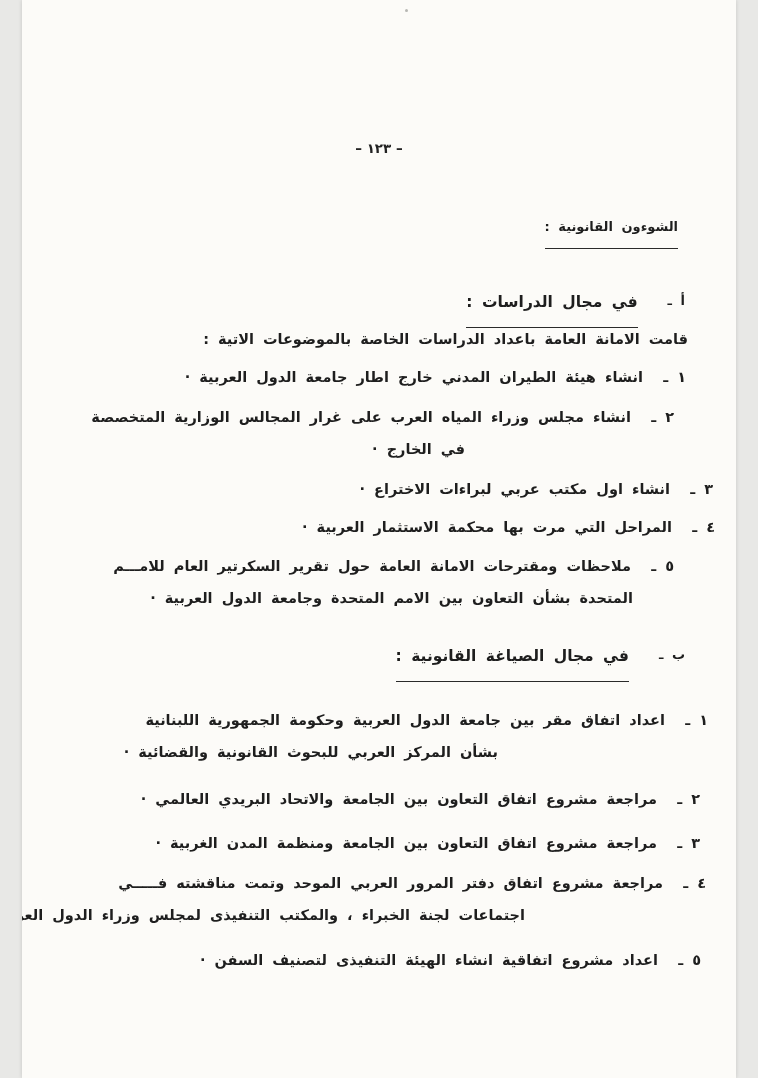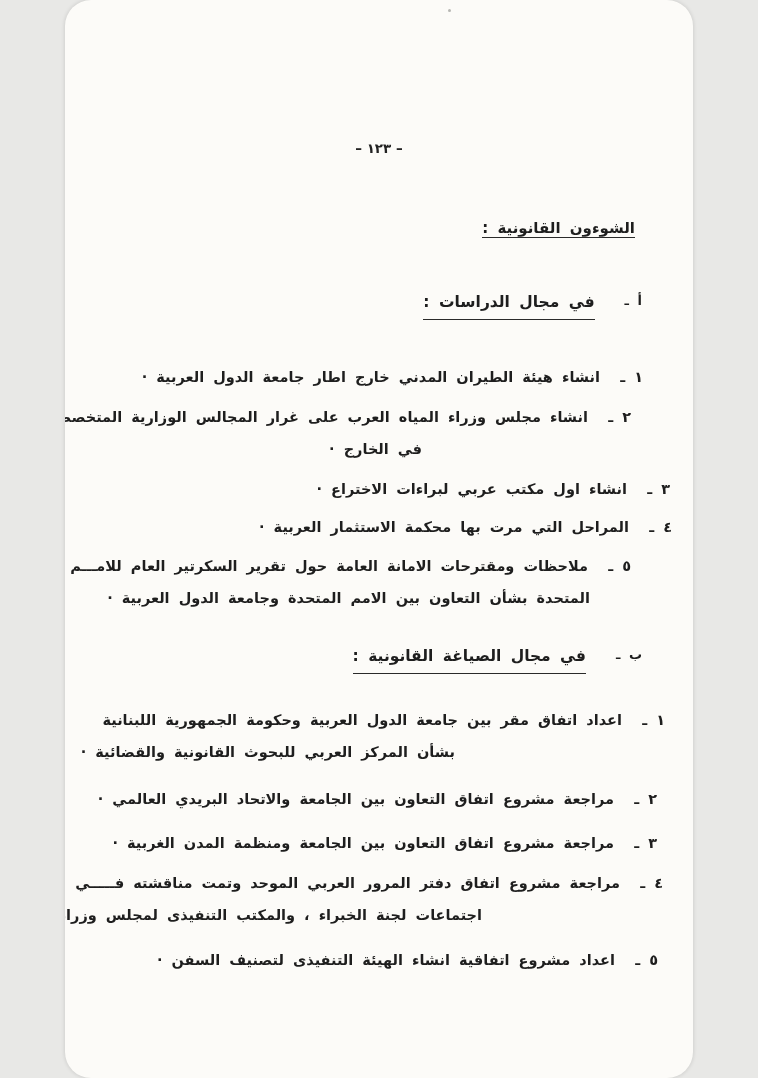--- a/index.html
+++ b/index.html
@@ -2,63 +2,62 @@
 <html lang="ar" dir="rtl"><head>
 <meta charset="utf-8">
 <style>
   html,body{margin:0;padding:0;}
   body{
     background:#e8e8e6;
     font-family:"DejaVu Sans", sans-serif;
   }
   .page{
     position:relative;
-    width:628px;
+    width:714px;
     height:1078px;
     margin:0 auto;
     background:#fcfbf8;
     color:#1b1b1b;
     direction:rtl;
     overflow:hidden;
     box-shadow:0 0 4px rgba(0,0,0,.15);
-    border-radius:26px;
   }
   .row{
     position:absolute;
     white-space:nowrap;
     font-weight:700;
     font-size:14.5px;
     word-spacing:4px;
     color:#1e1e1e;
   }
   .pagenum{
     position:absolute;
     top:140px;
     left:0; right:0;
     text-align:center;
     font-size:13.5px;
     font-weight:700;
     letter-spacing:3px;
     color:#222;
   }
   .doc-title{
-    font-size:15px;
+    font-size:13px;
     border-bottom:1.6px solid #2a2a2a;
-    padding-bottom:0;
+    padding-bottom:14px;
   }
   .sec{
     display:flex;
     gap:30px;
     align-items:flex-start;
   }
   .sec .marker{font-size:13px;}
   .sec .heading{
     font-size:15.5px;
     border-bottom:1.6px solid #2a2a2a;
-    padding-bottom:8px;
+    padding-bottom:16px;
   }
   .item{
     display:flex;
     gap:17px;
     align-items:flex-start;
   }
   .item .num{min-width:26px;}
   .speck{
     position:absolute;
     top:9px; left:383px;
@@ -77,20 +76,21 @@
 
   <div class="pagenum">– ١٢٣ –</div>
 
   <div class="row doc-title" style="top:219px;right:58px">الشوءون القانونية :</div>
 
   <div class="row sec" style="top:293px;right:51px">
     <span class="marker">أ ـ</span>
     <span class="heading">في مجال الدراسات :</span>
   </div>
 
+  <div class="row" style="top:331px;right:48px">قامت الامانة العامة باعداد الدراسات الخاصة بالموضوعات الاتية :</div>
 
   <div class="row item" style="top:369px;right:50px">
     <span class="num">١ ـ</span>
     <span class="txt">انشاء هيئة الطيران المدني خارج اطار جامعة الدول العربية ·</span>
   </div>
 
   <div class="row item" style="top:409px;right:62px">
     <span class="num">٢ ـ</span>
     <span class="txt">انشاء مجلس وزراء المياه العرب على غرار المجالس الوزارية المتخصصة</span>
   </div>

